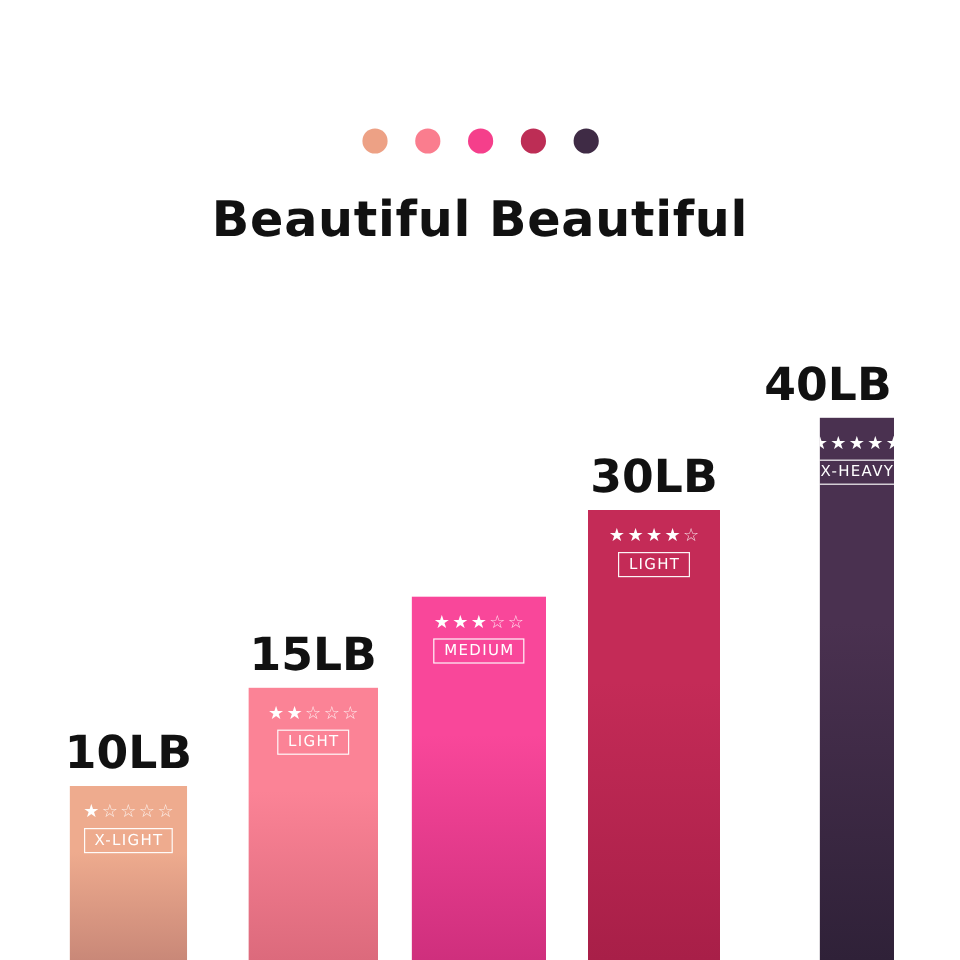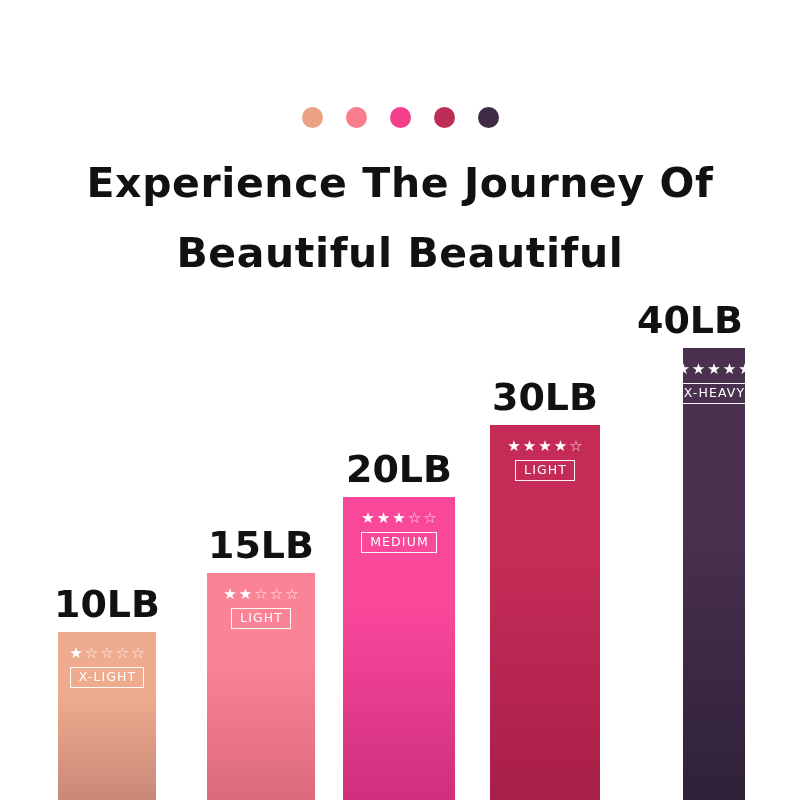--- a/index.html
+++ b/index.html
@@ -129,26 +129,25 @@
 
   <div id="dots">
       <span class="dot" style="background: rgb(237, 161, 133);"></span>
       <span class="dot" style="background: rgb(250, 125, 142);"></span>
       <span class="dot" style="background: rgb(245, 63, 139);"></span>
       <span class="dot" style="background: rgb(189, 45, 85);"></span>
       <span class="dot" style="background: rgb(63, 43, 69);"></span>
     </div>
 
   <div id="heading">
-    <span class="line">Experience The Journey Of</span>
     <span class="line">Beautiful Beautiful</span>
   </div>
 
   <div id="chart">
-      <div class="bar-group" style="left: 58px; width: 98px; height: 168px;">
+      <div class="bar-group" style="left: 58px; width: 98px; height: 145px;">
         <div class="bar-value">10LB</div>
         <div class="bar">
           <div class="bar-inner" style="background: linear-gradient(rgb(238, 171, 142) 0%, rgb(238, 171, 142) 38%, rgb(201, 136, 120) 100%);"></div>
           <div class="bar-badge">
             <div class="stars">
               <span class="star">★</span>
               <span class="star off">☆</span>
               <span class="star off">☆</span>
               <span class="star off">☆</span>
               <span class="star off">☆</span>
@@ -167,21 +166,20 @@
               <span class="star">★</span>
               <span class="star off">☆</span>
               <span class="star off">☆</span>
               <span class="star off">☆</span>
             </div>
             <div class="level-box">LIGHT</div>
           </div>
         </div>
       </div>
       <div class="bar-group" style="left: 343px; width: 112px; height: 303px;">
-        <div class="bar-value">20LB</div>
         <div class="bar">
           <div class="bar-inner" style="background: linear-gradient(rgb(249, 71, 154) 0%, rgb(249, 71, 154) 38%, rgb(207, 47, 125) 100%);"></div>
           <div class="bar-badge">
             <div class="stars">
               <span class="star">★</span>
               <span class="star">★</span>
               <span class="star">★</span>
               <span class="star off">☆</span>
               <span class="star off">☆</span>
             </div>

